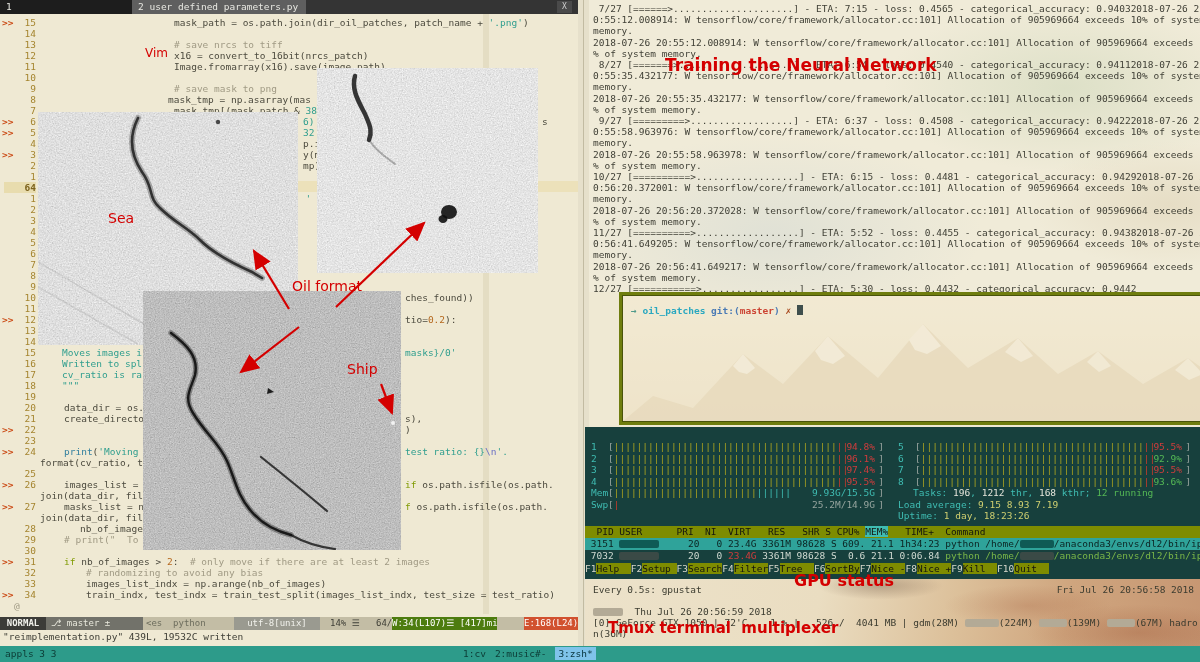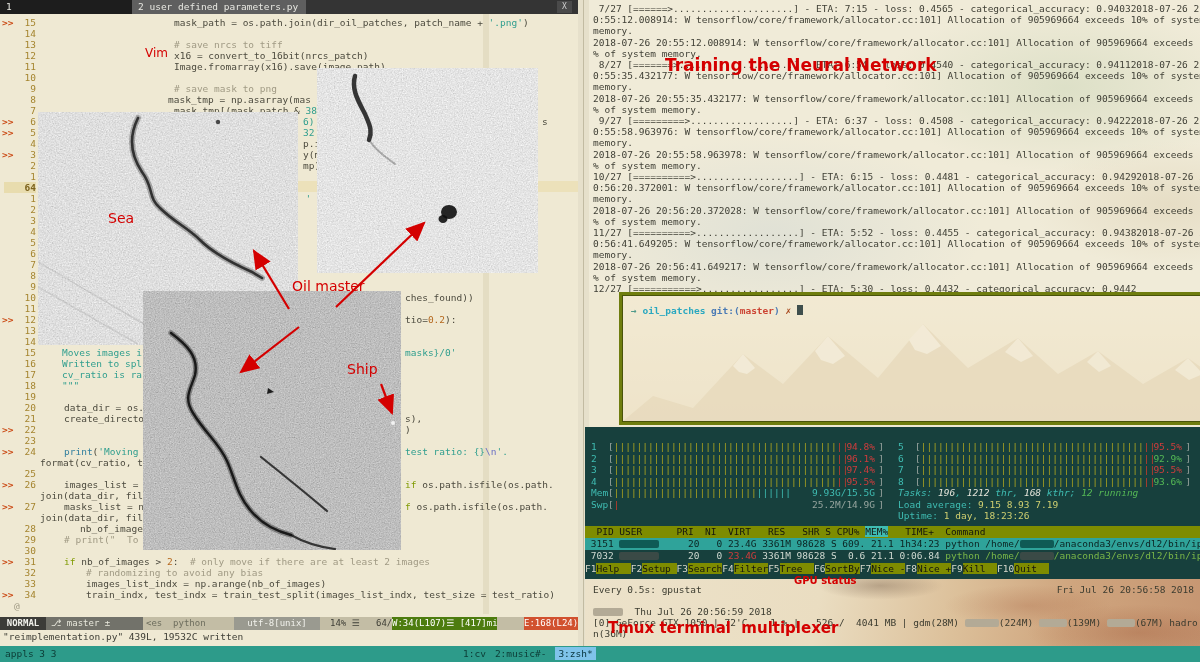--- a/index.html
+++ b/index.html
@@ -96,21 +96,21 @@
   
   .sar{position:absolute;z-index:5;}
   
   #arrows{position:absolute;left:0;top:0;z-index:40;pointer-events:none;}
   .ann{position:absolute;z-index:41;color:#d40000;font-family:"DejaVu Sans",sans-serif;pointer-events:none;}
   #ann-vim{left:145px;top:48px;font-size:12px;}
   #ann-sea{left:108px;top:213px;font-size:14px;}
   #ann-oil{left:292px;top:281px;font-size:14px;}
   #ann-ship{left:347px;top:364px;font-size:14px;}
   #ann-training{left:665px;top:60px;font-size:17px;font-weight:bold;}
-  #ann-gpu{left:794px;top:575px;font-size:10px;font-weight:bold;}
+  #ann-gpu{left:794px;top:575px;font-size:16px;font-weight:bold;}
   #ann-tmux{left:608px;top:623px;font-size:15px;font-weight:bold;white-space:pre;}
 </style>
 </head>
 <body>
 
 <div id="screen">
 
   <div id="tabbar">
     <div class="tab" id="tab1">1 reimplementation.py</div>
     <div class="tab" id="tab2">2 user defined parameters.py</div>
@@ -418,21 +418,21 @@
         <div class="hlbl abs" style="left: 313px; top: 25.5px;">6</div>
         <div class="hbar" style="left: 330px; top: 25.5px; width: 276px;"><span class="brkL">[</span><span class="pOl">|||||||||||||||||||||||||||||||||||||||</span><span class="pRd">||</span><span class="pctG">92.9%</span><span class="brkR">]</span></div>
         <div class="hlbl abs" style="left: 313px; top: 37px;">7</div>
         <div class="hbar" style="left: 330px; top: 37px; width: 276px;"><span class="brkL">[</span><span class="pOl">|||||||||||||||||||||||||||||||||||||||</span><span class="pRd">||</span><span class="pctR">95.5%</span><span class="brkR">]</span></div>
         <div class="hlbl abs" style="left: 313px; top: 48.5px;">8</div>
         <div class="hbar" style="left: 330px; top: 48.5px; width: 276px;"><span class="brkL">[</span><span class="pOl">|||||||||||||||||||||||||||||||||||||||</span><span class="pRd">||</span><span class="pctG">93.6%</span><span class="brkR">]</span></div>
         <div class="hlbl abs" style="left: 6px; top: 60px;">Mem</div>
         <div class="hbar" style="left: 23px; top: 60px; width: 276px;"><span class="brkL">[</span><span class="pOl">|||||||||||||||||||||||||</span><span class="pCy">||||||</span><span class="valC">9.93G/15.5G</span><span class="brkR">]</span></div>
         <div class="hlbl abs" style="left: 6px; top: 71.5px;">Swp</div>
         <div class="hbar" style="left: 23px; top: 71.5px; width: 276px;"><span class="brkL">[</span><span class="pRd">|</span><span class="valG2">25.2M/14.9G</span><span class="brkR">]</span></div>
-        <div class="hseg abs" style="left: 313px; top: 60px; font-style: italic;"><span class="lbl">Tasks: </span><span class="val">196</span><span class="lbl">, </span><span class="val">1212</span><span class="lbl"> thr</span><span class="lbl">, </span><span class="val">168</span><span class="lbl"> kthr</span><span class="lbl">; </span><span class="grn">12 running</span></div>
+        <div class="hseg abs" style="left: 328px; top: 60px;"><span class="lbl">Tasks: </span><span class="val">196</span><span class="lbl">, </span><span class="val">1212</span><span class="lbl"> thr</span><span class="lbl">, </span><span class="val">168</span><span class="lbl"> kthr</span><span class="lbl">; </span><span class="grn">12 running</span></div>
         <div class="hseg abs" style="left: 313px; top: 71.5px;"><span class="lbl">Load average: </span><span class="yl">9.15 8.93 7.19</span></div>
         <div class="hseg abs" style="left: 313px; top: 83px;"><span class="lbl">Uptime: </span><span class="yl">1 day, 18:23:26</span></div>
       </div>
     <div id="htophdr"><span>  PID USER      PRI  NI  VIRT   RES   SHR S CPU% </span><span class="sortcol">MEM%</span><span>   TIME+  Command</span></div>
     <div id="htop-rows">
         <div class="prow sel" style="top: 111px;"><span class="t"> 3151 </span><span class="rd" style="width: 40px;"></span><span class="t">     20   0 23.4G 3361M 98628 S 609. 21.1 1h34:23 python /home/</span><span class="rd" style="width: 34px;"></span><span class="t">/anaconda3/envs/dl2/bin/ip</span></div>
         <div class="prow" style="top: 123px;"><span class="t"> 7032 </span><span class="rd" style="width: 40px;"></span><span class="t">     20   0 </span><span class="red">23.4G</span><span class="t"> 3361M 98628 S  0.6 21.1 0:06.84 </span><span class="grn">python /home/</span><span class="rd" style="width: 34px;"></span><span class="grn">/anaconda3/envs/dl2/bin/ip</span></div>
       </div>
     <div id="fkeys"><span class="fk">F1</span><span class="fklbl">Help  </span><span class="fk">F2</span><span class="fklbl">Setup </span><span class="fk">F3</span><span class="fklbl">Search</span><span class="fk">F4</span><span class="fklbl">Filter</span><span class="fk">F5</span><span class="fklbl">Tree  </span><span class="fk">F6</span><span class="fklbl">SortBy</span><span class="fk">F7</span><span class="fklbl">Nice -</span><span class="fk">F8</span><span class="fklbl">Nice +</span><span class="fk">F9</span><span class="fklbl">Kill  </span><span class="fk">F10</span><span class="fklbl">Quit  </span></div>
   </div>
@@ -505,19 +505,19 @@
     <g stroke="#d40000" stroke-width="2.2" fill="none">
       <line x1="289" y1="309" x2="254" y2="251" marker-end="url(#ah)"></line>
       <line x1="336" y1="307" x2="424" y2="223" marker-end="url(#ah)"></line>
       <line x1="299" y1="327" x2="241" y2="372" marker-end="url(#ah)"></line>
       <line x1="381" y1="384" x2="392" y2="413" marker-end="url(#ah)"></line>
     </g>
   </svg>
 
   <div class="ann" id="ann-vim">Vim</div>
   <div class="ann" id="ann-sea">Sea</div>
-  <div class="ann" id="ann-oil">Oil master</div>
+  <div class="ann" id="ann-oil">Oil format</div>
   <div class="ann" id="ann-ship">Ship</div>
   <div class="ann" id="ann-training">Training the Neural Network</div>
   <div class="ann" id="ann-gpu">GPU status</div>
   <div class="ann" id="ann-tmux">Tmux terminal  multiplexer</div>
 
 </div>
 
 </body></html>

